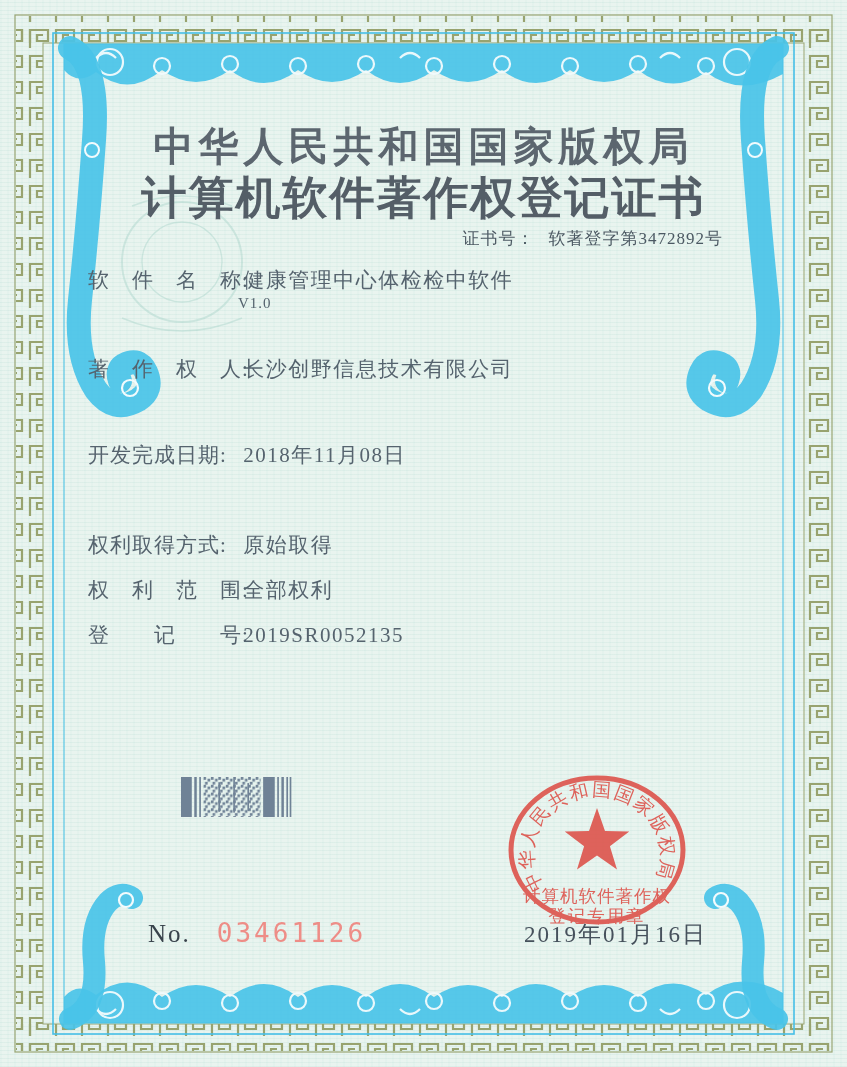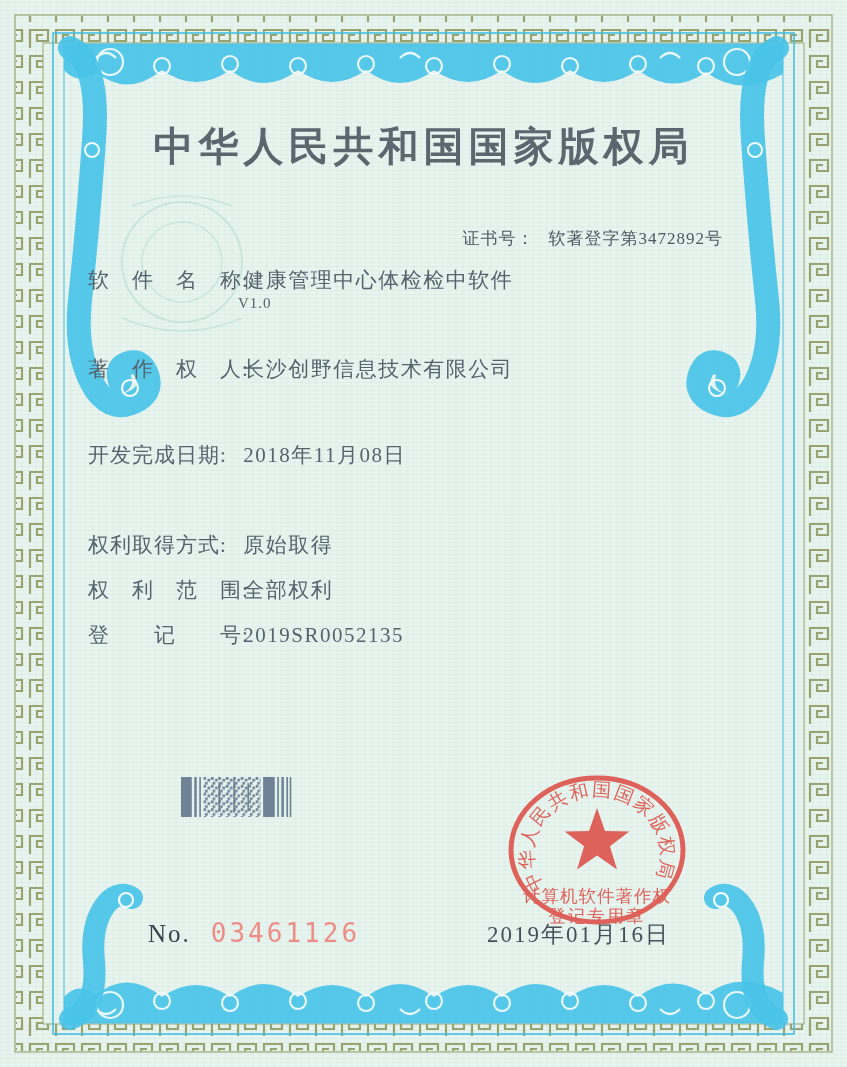--- a/index.html
+++ b/index.html
@@ -28,24 +28,24 @@
   .row .lab{display:inline-block;width:150px;letter-spacing:1px;}
   .row .val{letter-spacing:1.5px;}
   .version{left:238px;font-size:15px;color:#55636e;letter-spacing:1px;}
   .statement{
     left:88px;top:676px;width:672px;
     font-size:21px;line-height:48px;color:#4e5b66;text-indent:2em;letter-spacing:0.5px;
   }
   .serial{left:148px;top:918px;font-size:25px;color:#39434c;letter-spacing:2px;white-space:nowrap;}
   .serial .digits{
     font-family:"DejaVu Sans Mono","Liberation Mono",monospace;
-    color:#ee8d87;letter-spacing:3px;font-size:26px;margin-left:20px;
+    color:#ee8d87;letter-spacing:3px;font-size:26px;margin-left:26px;
   }
   .seal-date{
-    left:487px;top:919px;width:220px;text-align:left;
+    left:487px;top:919px;width:220px;text-align:right;
     font-size:23px;color:#46515c;letter-spacing:2px;white-space:nowrap;
   }
   svg{display:block;}
   .bg-frame{position:absolute;left:0;top:0;}
   .barcode{position:absolute;left:181px;top:777px;}
   .seal{position:absolute;left:487px;top:750px;}
   .seal text{font-family:"Liberation Serif","DejaVu Serif",serif;}
 </style>
 </head>
 <body>
@@ -117,20 +117,21 @@
     </g>
 
     <g fill="none" stroke="#9fcfc4" opacity="0.38">
       <circle cx="182" cy="262" r="60" stroke-width="2"></circle>
       <circle cx="182" cy="262" r="40" stroke-width="1.4"></circle>
       <path d="M122,318 q60,26 120,0 M132,206 q50,-20 100,0" stroke-width="1.6"></path>
     </g>
   </svg>
 
   <div class="abs title">中华人民共和国国家版权局</div>
+  <div class="abs subtitle">计算机软件著作权登记证书</div>
   <div class="abs certline">
     <span>证书号：</span><span class="gap"></span><span>软著登字第3472892号</span>
   </div>
 
   <div class="abs row" style="top:266px">
     <span class="lab">软　件　名　称:</span>
     <span class="val">健康管理中心体检检中软件</span>
   </div>
   <div class="abs version" style="top:295px">V1.0</div>
 

